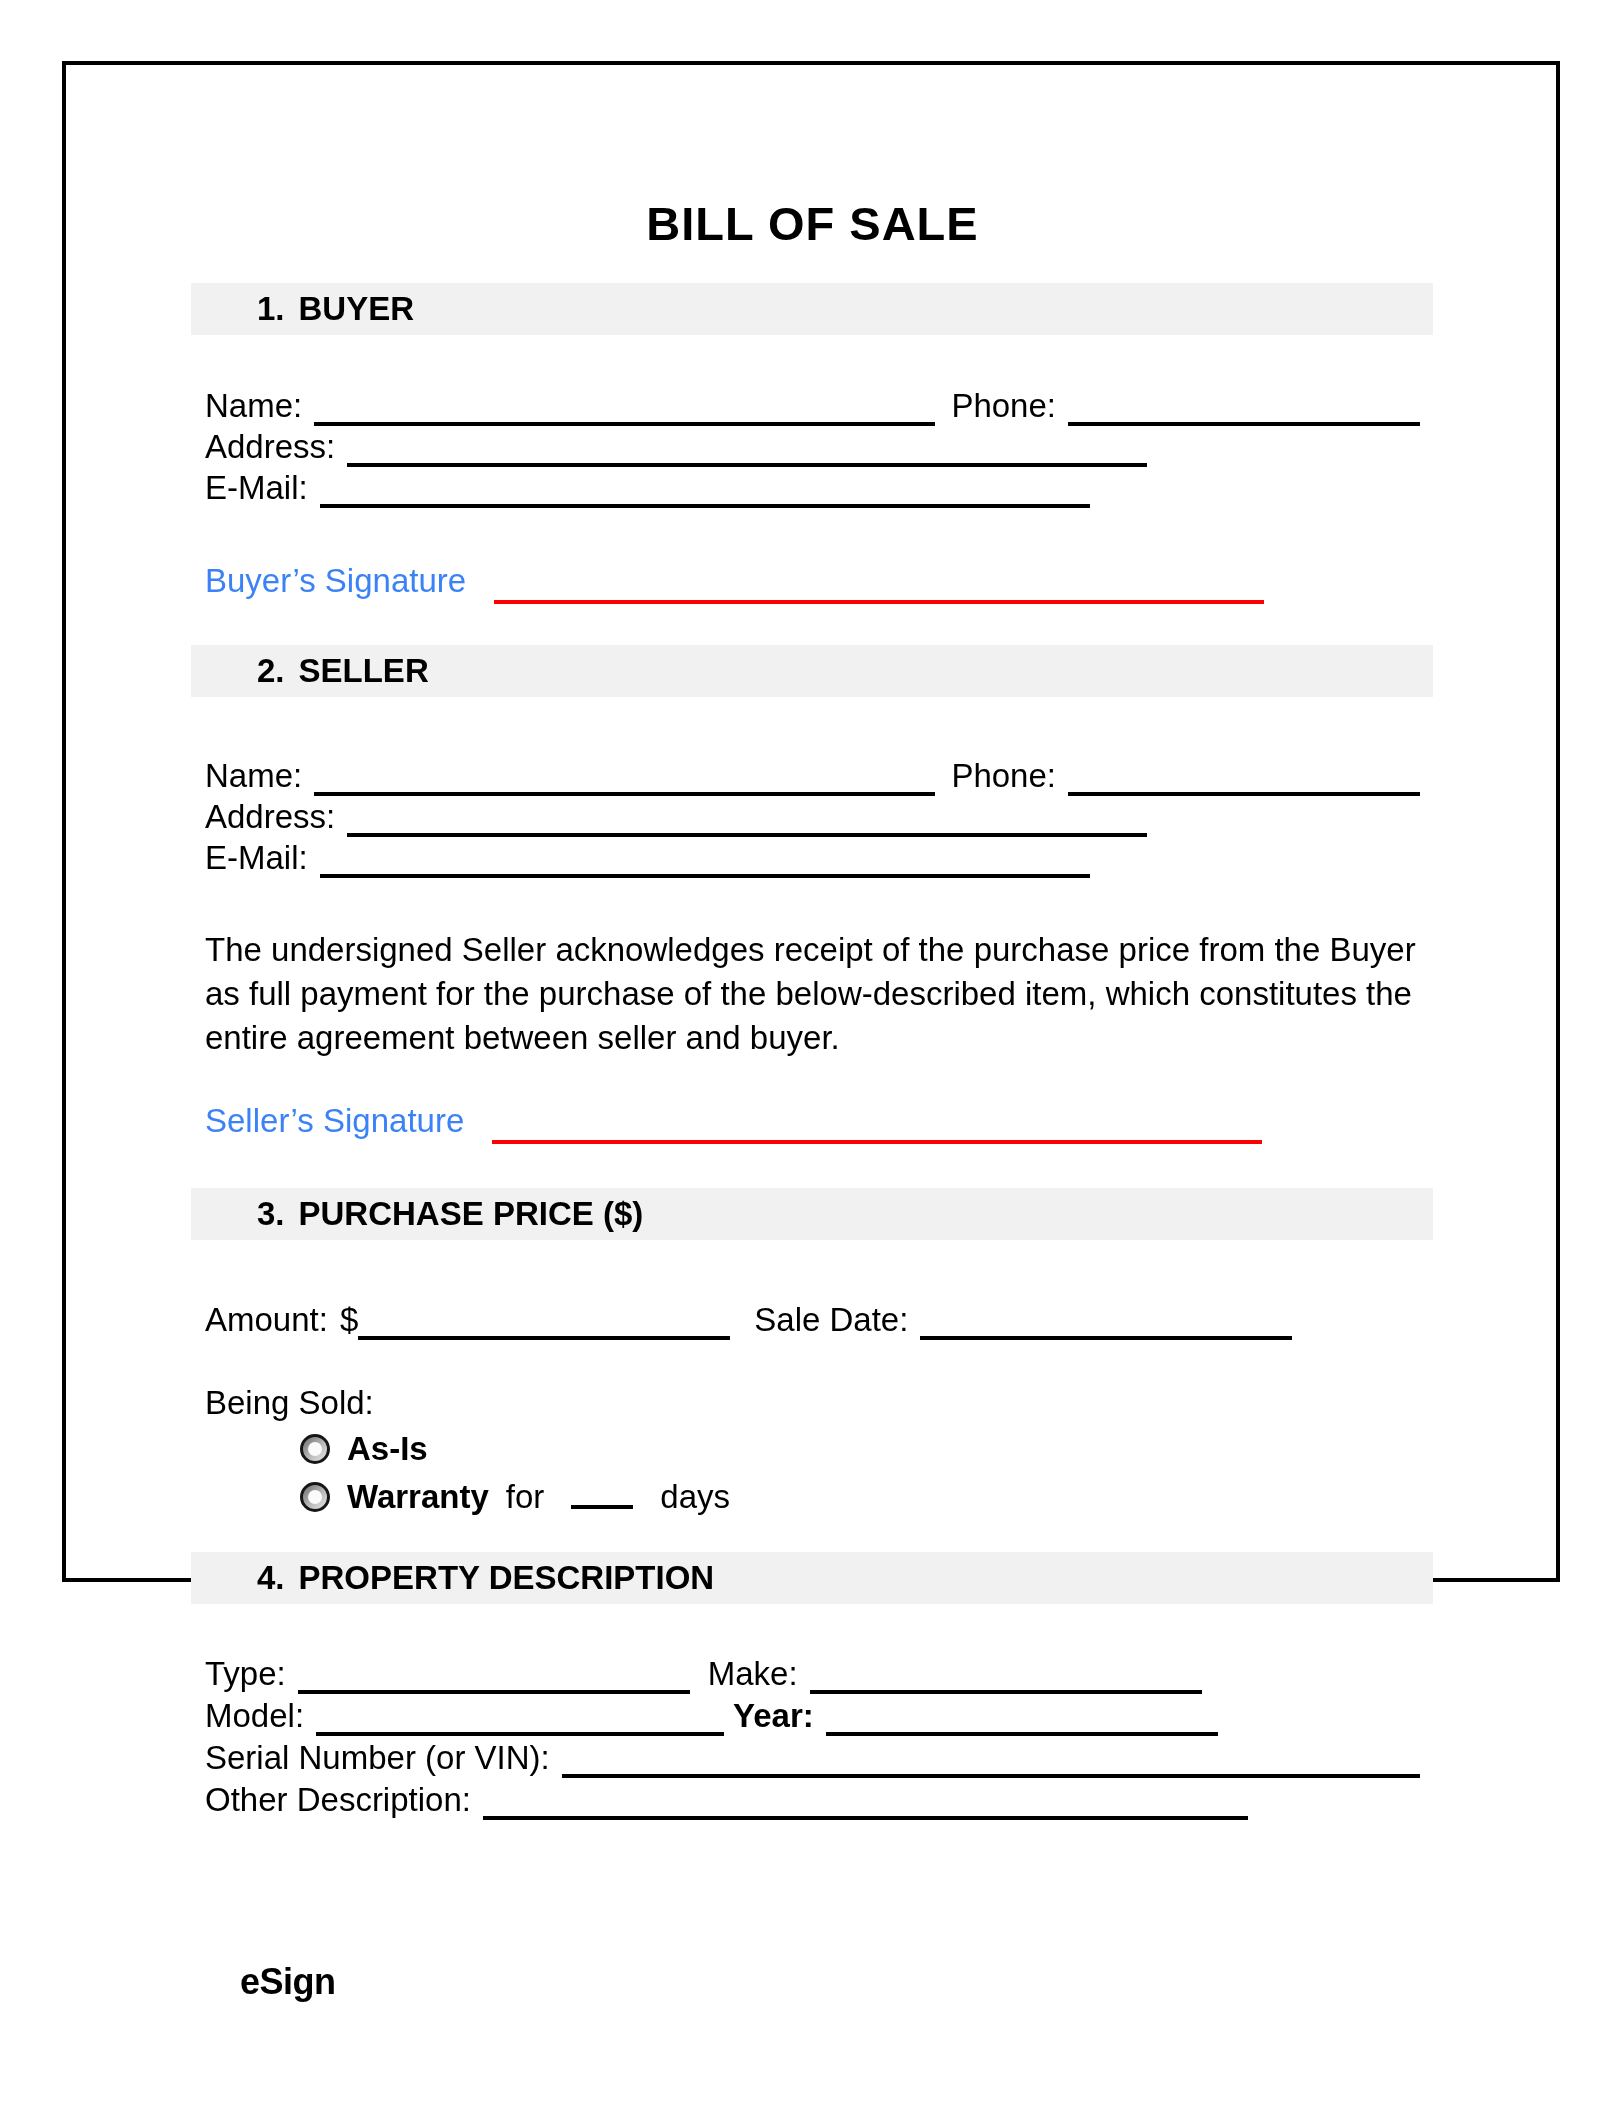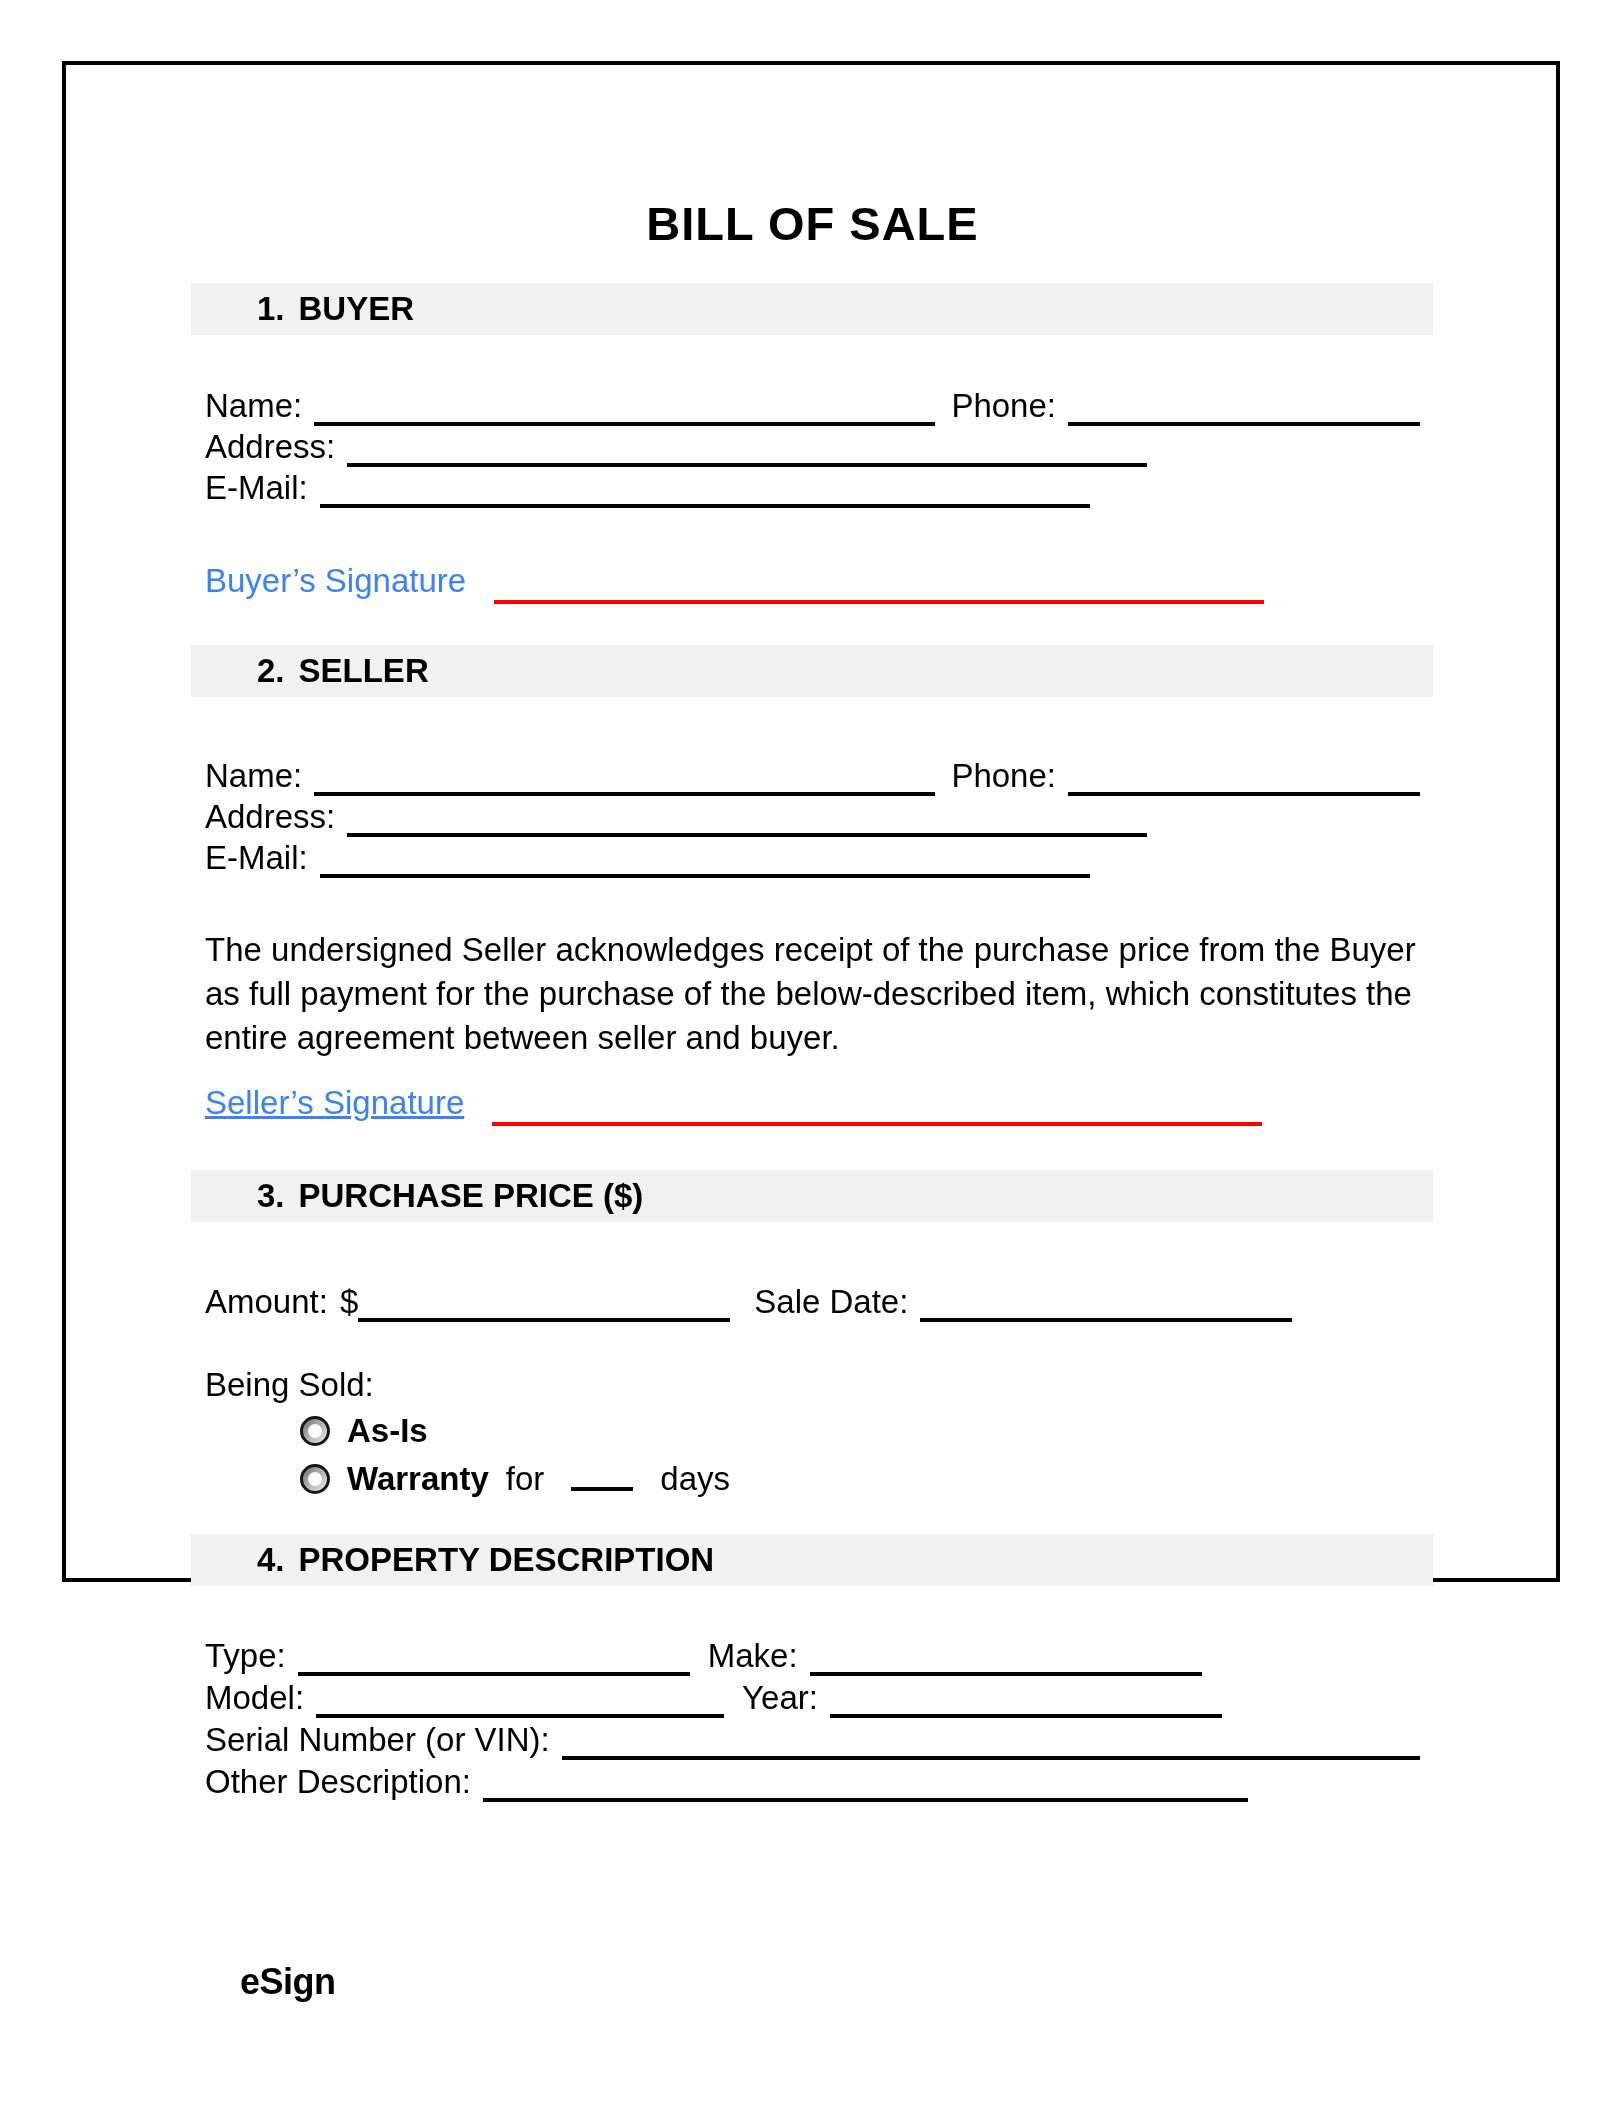--- a/index.html
+++ b/index.html
@@ -29,21 +29,21 @@
   .prow{height:42px;}
   .lbl{flex:0 0 auto;white-space:nowrap;}
   .blank{
     flex:0 0 auto;border-bottom:4px solid #000;height:30px;box-sizing:border-box;
   }
   .blank.grow{flex:1 1 auto;}
   .ml{margin-left:12px;}
   .sig-row{display:flex;align-items:flex-end;font-size:33px;line-height:46px;height:46px;color:#3b82f6;}
   .sig-row .blank{border-bottom-color:#ff0000;margin-left:28px;width:770px;}
   .sig-buyer{margin-top:50px;}
-  .sig-seller{margin-top:20px;text-decoration:underline;}
+  .sig-seller{margin-top:38px;}
   .ack{
     margin-top:50px;font-size:33px;line-height:44px;max-width:1230px;
   }
   .amount-row{margin-top:59px;}
   .being-sold{margin-top:42px;font-size:33px;line-height:41px;}
   .option-row{
     display:flex;align-items:center;gap:17px;font-size:33px;line-height:45px;height:45px;
     margin-left:95px;margin-top:3px;
   }
   .option-label{font-weight:bold;}
@@ -174,21 +174,21 @@
     <div class="rows-prop">
       <div class="frow prow">
         <span class="lbl">Type:</span>
         <span class="blank w-type ml"></span>
         <span class="lbl" style="margin-left:18px;">Make:</span>
         <span class="blank w-make ml"></span>
       </div>
       <div class="frow prow">
         <span class="lbl">Model:</span>
         <span class="blank w-model ml"></span>
-        <span class="lbl" style="margin-left:18px;">Year:</span>
+        <span class="lbl" style="margin-left:9px;font-weight:bold;">Year:</span>
         <span class="blank w-year ml"></span>
       </div>
       <div class="frow prow">
         <span class="lbl">Serial Number (or VIN):</span>
         <span class="blank grow ml"></span>
       </div>
       <div class="frow prow">
         <span class="lbl">Other Description:</span>
         <span class="blank w-other ml"></span>
       </div>

